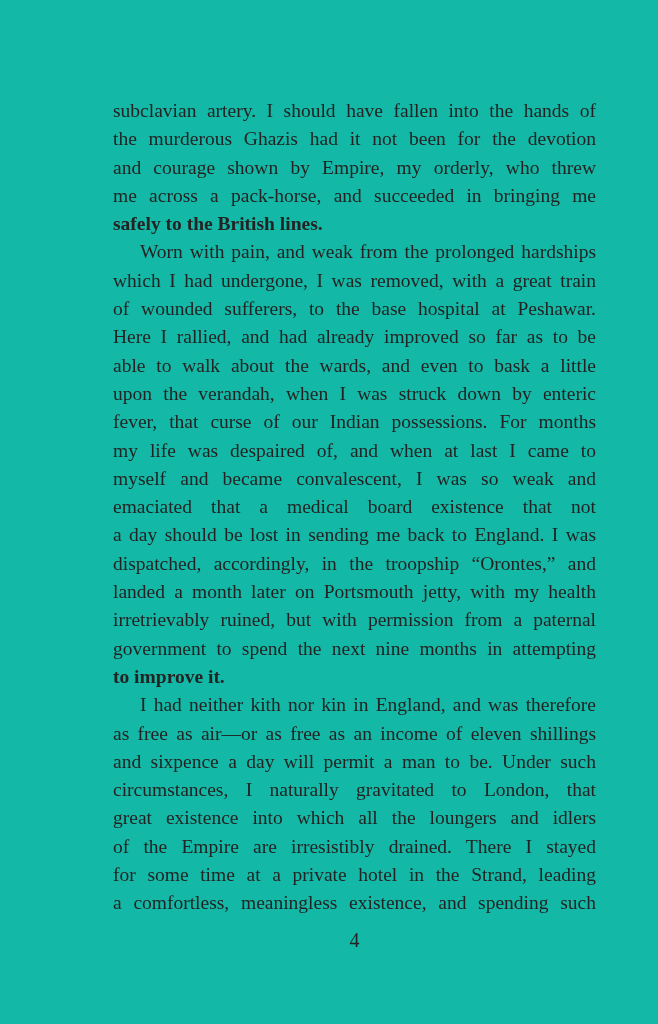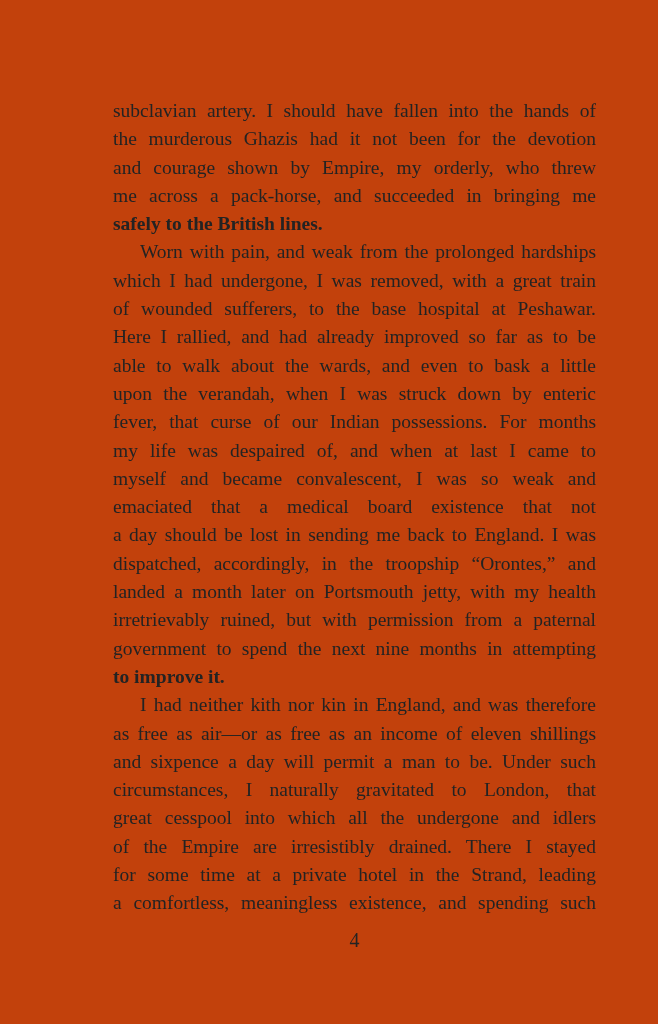--- a/index.html
+++ b/index.html
@@ -4,21 +4,21 @@
 <style>
   html, body {
     margin: 0;
     padding: 0;
     background: #ffffff;
   }
   .screen {
     position: relative;
     width: 658px;
     height: 1024px;
-    background: #c2410c;
+    background: #14b8a6;
     overflow: hidden;
     font-family: "Liberation Serif", "DejaVu Serif", serif;
     color: #232323;
   }
   .text-column {
     position: absolute;
     left: 113px;
     top: 97px;
     width: 483px;
     font-size: 19.5px;
@@ -81,21 +81,21 @@
       <div class="line">irretrievably ruined, but with permission from a paternal</div>
       <div class="line">government to spend the next nine months in attempting</div>
       <div class="line para-end">to improve it.</div>
     </div>
 
     <div>
       <div class="line indent">I had neither kith nor kin in England, and was therefore</div>
       <div class="line">as free as air—or as free as an income of eleven shillings</div>
       <div class="line">and sixpence a day will permit a man to be. Under such</div>
       <div class="line">circumstances, I naturally gravitated to London, that</div>
-      <div class="line">great cesspool into which all the undergone and idlers</div>
+      <div class="line">great existence into which all the loungers and idlers</div>
       <div class="line">of the Empire are irresistibly drained. There I stayed</div>
       <div class="line">for some time at a private hotel in the Strand, leading</div>
       <div class="line">a comfortless, meaningless existence, and spending such</div>
     </div>
 
   </div>
 
   <div class="page-number">4</div>
 
 </div>

